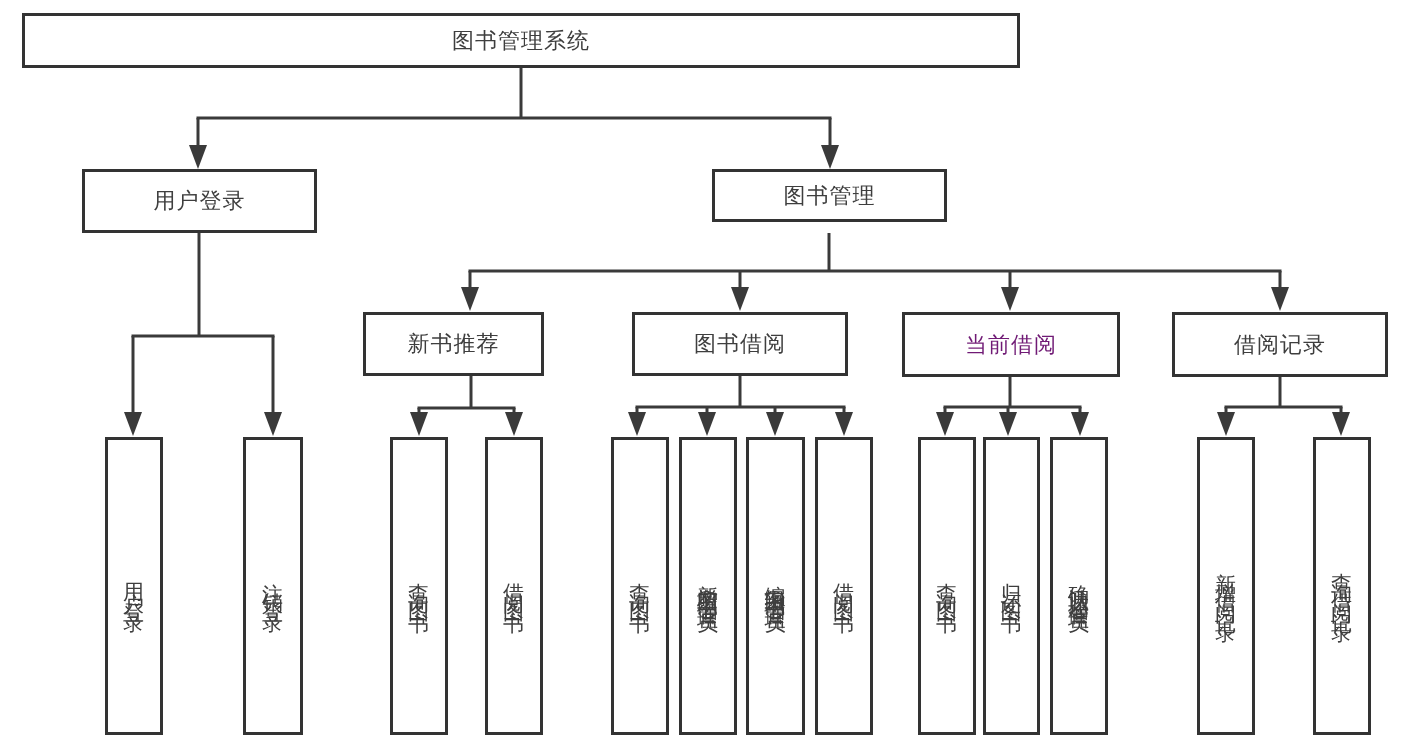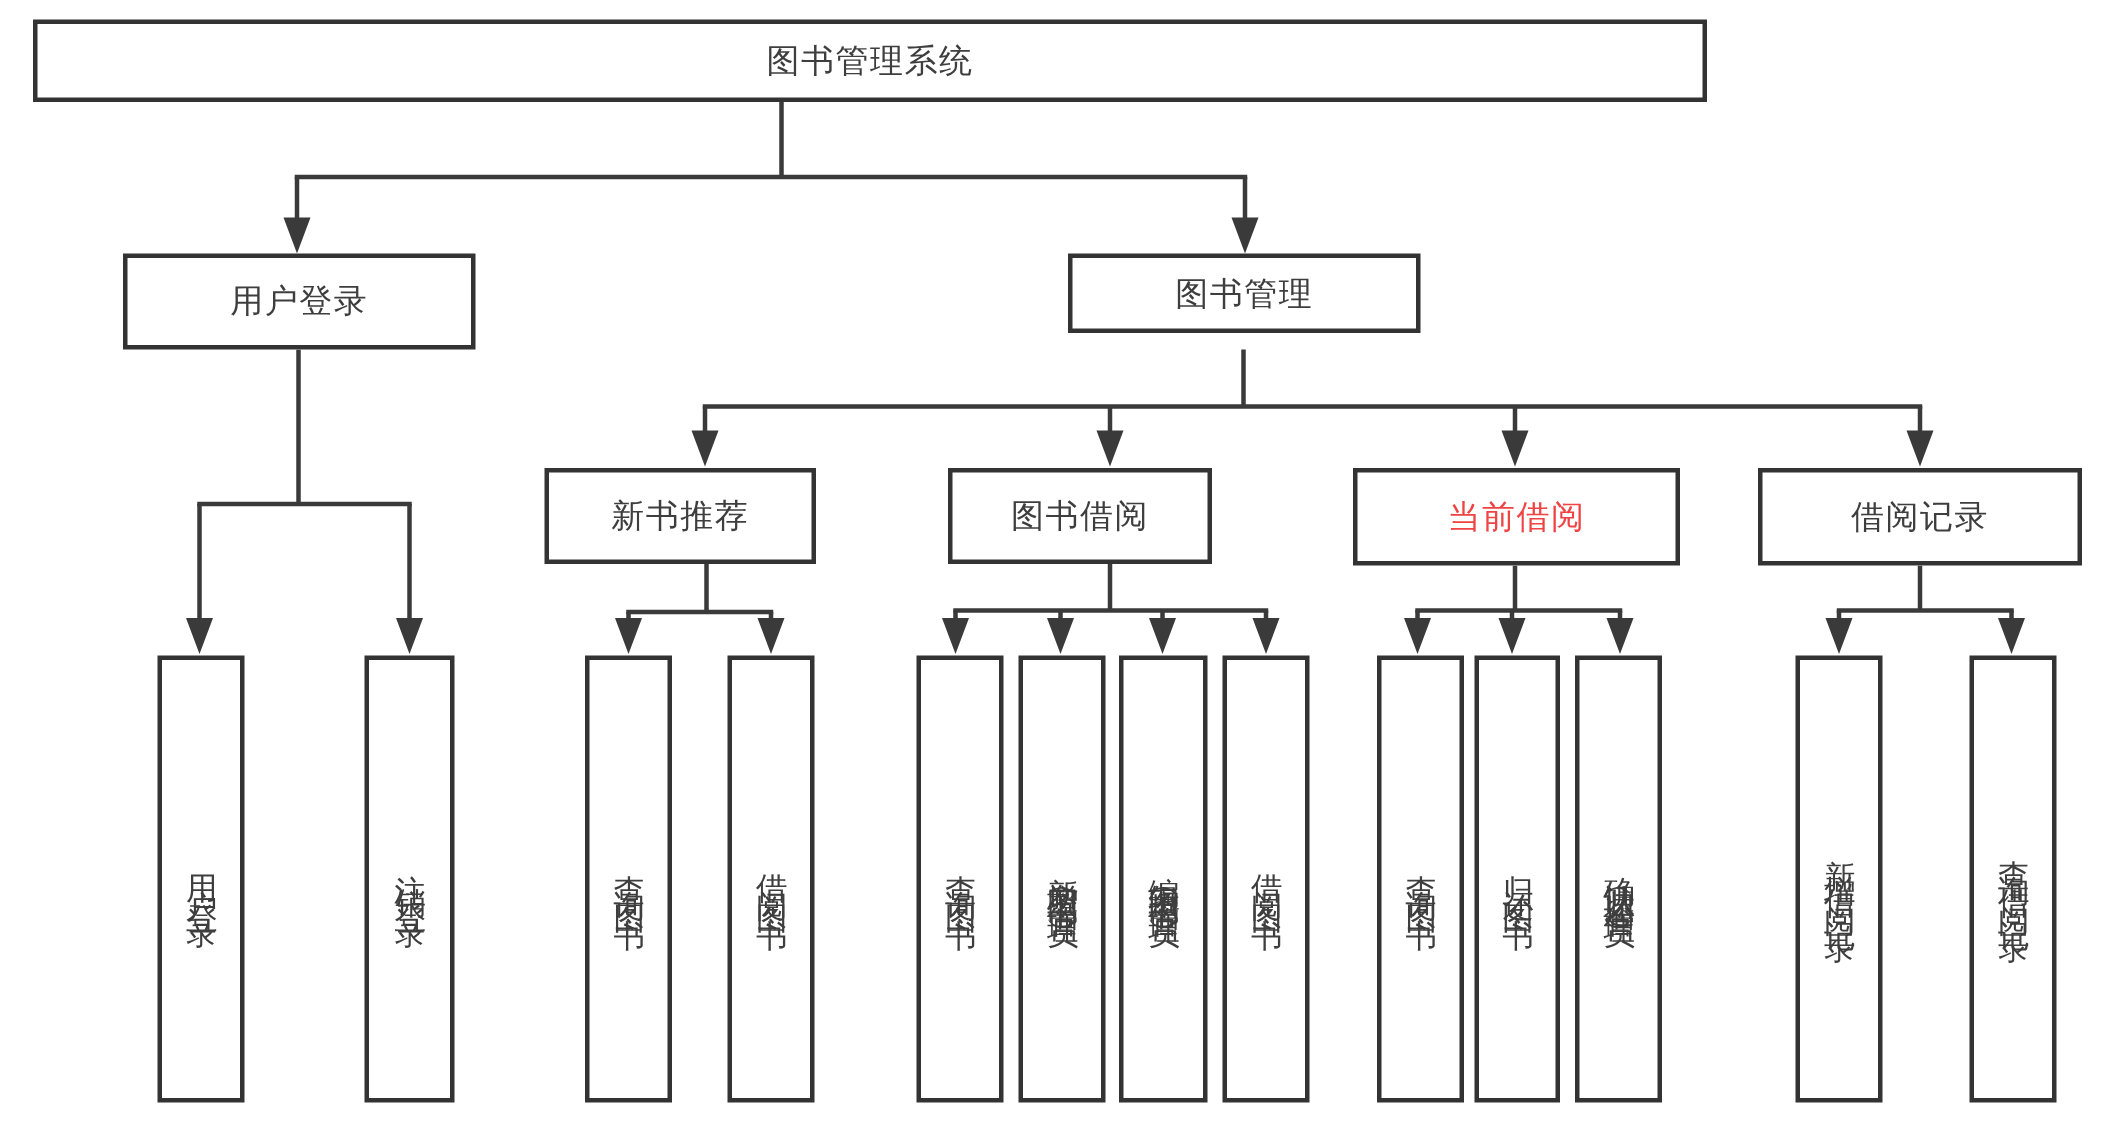--- a/index.html
+++ b/index.html
@@ -112,43 +112,43 @@
       <line x1="1080" y1="407" x2="1080" y2="416" stroke="#3a3a3a" stroke-width="3"></line>
       <polygon points="1071,412 1089,412 1080,436" fill="#3a3a3a"></polygon>
       <line x1="1280" y1="377" x2="1280" y2="407" stroke="#3a3a3a" stroke-width="3"></line>
       <line x1="1224.5" y1="407" x2="1342.5" y2="407" stroke="#3a3a3a" stroke-width="3"></line>
       <line x1="1226" y1="407" x2="1226" y2="416" stroke="#3a3a3a" stroke-width="3"></line>
       <polygon points="1217,412 1235,412 1226,436" fill="#3a3a3a"></polygon>
       <line x1="1341" y1="407" x2="1341" y2="416" stroke="#3a3a3a" stroke-width="3"></line>
       <polygon points="1332,412 1350,412 1341,436" fill="#3a3a3a"></polygon>
     </svg>
   <div id="nodes-layer">
-      <div class="node h" style="left: 22px; top: 13px; width: 1116px; height: 55px; border-color: rgb(51, 51, 51); text-align: right;">
+      <div class="node h" style="left: 22px; top: 13px; width: 998px; height: 55px; border-color: rgb(51, 51, 51); text-align: right;">
         <span class="label" style="color: rgb(62, 62, 62);">图书管理系统</span>
       </div>
       <div class="node h" style="left: 82px; top: 169px; width: 235px; height: 64px; border-color: rgb(51, 51, 51);">
         <span class="label" style="color: rgb(62, 62, 62);">用户登录</span>
       </div>
       <div class="node h" style="left: 712px; top: 169px; width: 235px; height: 53px; border-color: rgb(51, 51, 51); font-family: Liberation Serif, serif;">
         <span class="label" style="color: rgb(62, 62, 62);">图书管理</span>
       </div>
       <div class="node v" style="left: 105px; top: 437px; width: 58px; height: 298px; border-color: rgb(51, 51, 51);">
         <span class="label" style="color: rgb(62, 62, 62);">用户登录</span>
       </div>
       <div class="node v" style="left: 243px; top: 437px; width: 60px; height: 298px; border-color: rgb(51, 51, 51);">
         <span class="label" style="color: rgb(62, 62, 62);">注销登录</span>
       </div>
       <div class="node h" style="left: 363px; top: 312px; width: 181px; height: 64px; border-color: rgb(51, 51, 51);">
         <span class="label" style="color: rgb(62, 62, 62);">新书推荐</span>
       </div>
-      <div class="node h" style="left: 632px; top: 312px; width: 176px; height: 64px; border-color: rgb(51, 51, 51);">
+      <div class="node h" style="left: 632px; top: 312px; width: 216px; height: 64px; border-color: rgb(51, 51, 51);">
         <span class="label" style="color: rgb(62, 62, 62);">图书借阅</span>
       </div>
       <div class="node h" style="left: 902px; top: 312px; width: 218px; height: 65px; border-color: rgb(51, 51, 51);">
-        <span class="label" style="color: #ef4444;">当前借阅</span>
+        <span class="label" style="color: #701a75;">当前借阅</span>
       </div>
       <div class="node h" style="left: 1172px; top: 312px; width: 216px; height: 65px; border-color: rgb(51, 51, 51);">
         <span class="label" style="color: rgb(62, 62, 62);">借阅记录</span>
       </div>
       <div class="node v" style="left: 390px; top: 437px; width: 58px; height: 298px; border-color: rgb(51, 51, 51);">
         <span class="label" style="color: rgb(62, 62, 62);">查询图书</span>
       </div>
       <div class="node v" style="left: 485px; top: 437px; width: 58px; height: 298px; border-color: rgb(51, 51, 51);">
         <span class="label" style="color: rgb(62, 62, 62);">借阅图书</span>
       </div>

